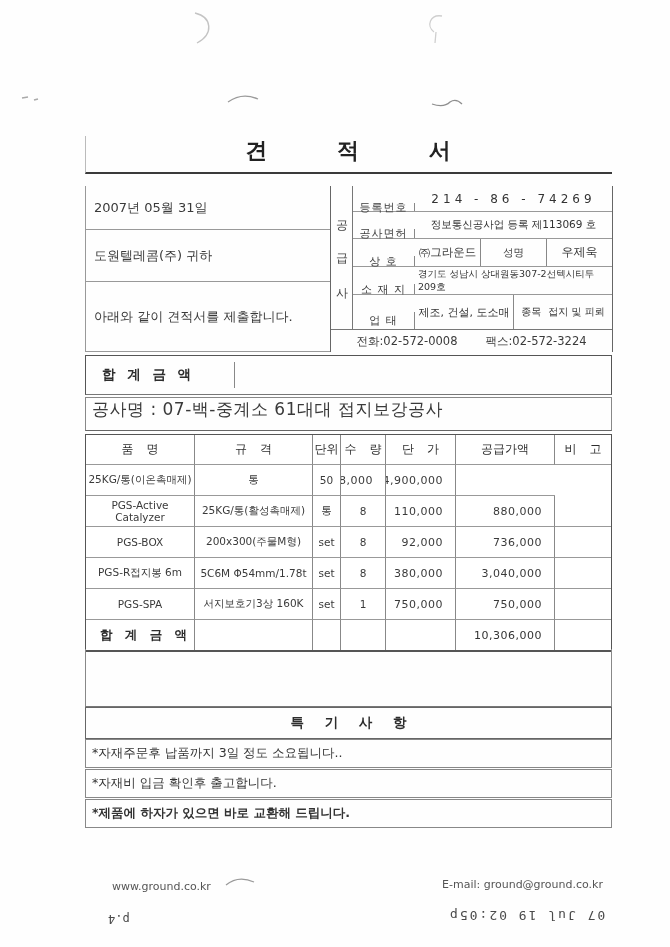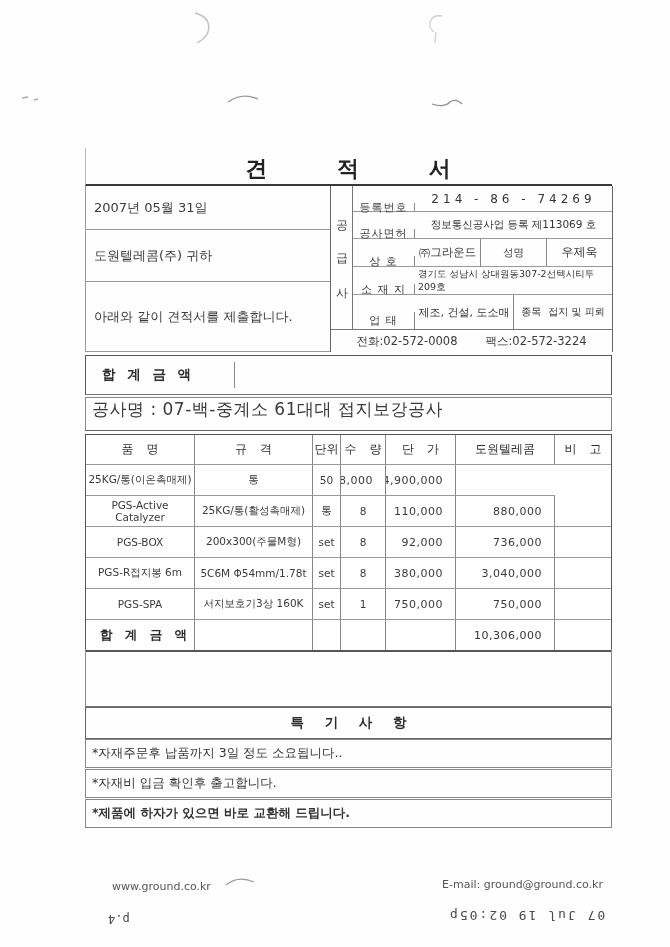--- a/index.html
+++ b/index.html
@@ -6,23 +6,23 @@
   html,body { background:#e8e8e8; }
   body { font-family:"DejaVu Sans","Liberation Sans",sans-serif; }
   .page {
     position:relative; width:670px; height:947px; margin:0 auto;
     background:#fefefe; overflow:hidden; color:#333;
   }
   .abs { position:absolute; }
 
   
   .title-box {
-    left:85px; top:148px; width:527px; height:38px;
+    left:85px; top:136px; width:527px; height:38px;
     border-bottom:2px solid #3a3a3a; border-left:1px solid #bbb;
-    display:flex; align-items:flex-end; justify-content:center;
+    display:flex; align-items:flex-start; justify-content:center;
   }
   .title-text { font-size:22px; font-weight:bold; color:#222; word-spacing:58px; letter-spacing:2px; }
 
   
   .info { left:85px; top:186px; width:553px; height:166px; display:flex; border-left:1px solid #999; }
   .info-left { width:245px; display:flex; flex-direction:column; border-right:1px solid #666; }
   .info-left > div { border-bottom:1px solid #999; display:flex; align-items:center; padding-left:8px; font-size:13px; color:#3a3a3a; }
   .row-date { height:44px; }
   .row-recipient { height:52px; }
   .row-greeting { height:70px; font-size:12.5px; border-bottom:1px solid #aaa; }
@@ -195,21 +195,21 @@
     <span class="project-text">공사명 : 07-백-중계소 61대대 접지보강공사</span>
   </div>
 
   <div class="abs itable">
     <div class="irow hrow">
       <div>품 명</div>
       <div>규 격</div>
       <div>단위</div>
       <div>수 량</div>
       <div>단 가</div>
-      <div>도원텔레콤</div>
+      <div>공급가액</div>
       <div>비 고</div>
     </div>
     <div class="irow drow">
       <div>25KG/통(이온촉매제)</div>
       <div>통</div>
       <div>50</div>
       <div class="num">98,000</div>
       <div class="num">4,900,000</div>
       <div></div>
     </div>

